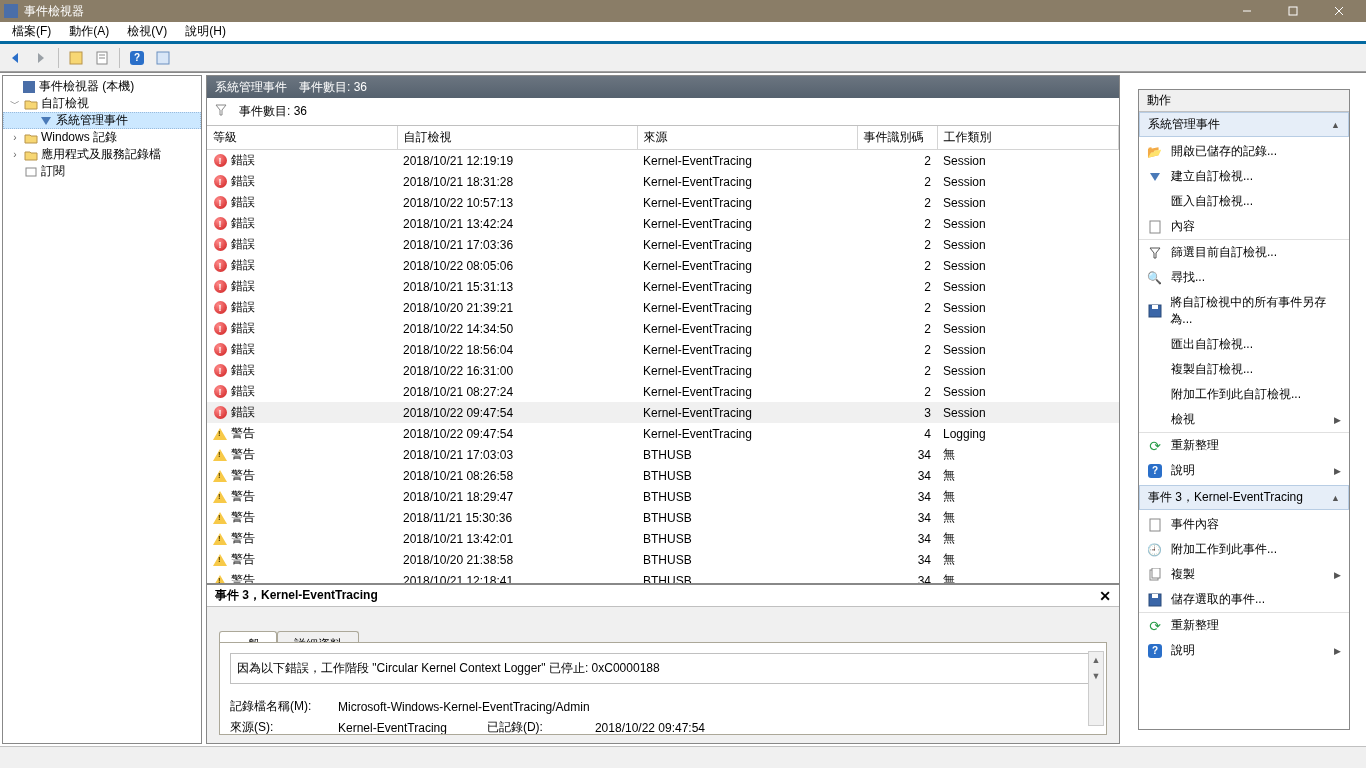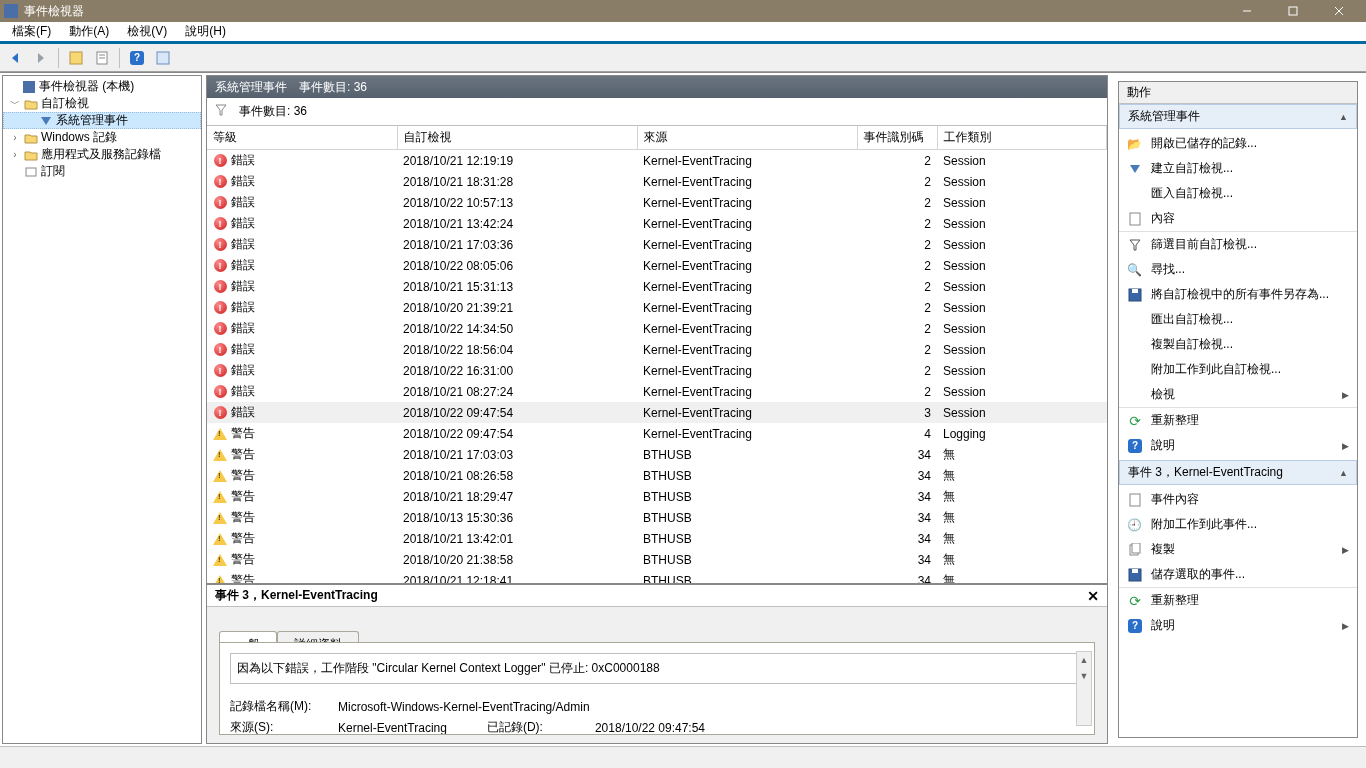--- a/index.html
+++ b/index.html
@@ -19,21 +19,21 @@
 
 .toolbar { height:28px; background:#f0f0f0; border-bottom:1px solid #a0a0a0; display:flex; align-items:center; padding:0 4px; gap:4px;}
 .tbtn { width:22px; height:22px; display:flex; align-items:center; justify-content:center; border:1px solid transparent; }
 .tdiv{width:1px;height:20px;background:#c0c0c0;margin:0 2px;}
 
 
 .main { flex:1; display:flex; min-height:0; border-top:1px solid #888;}
 .pane-border { border:1px solid #888; background:#fff; display:flex; flex-direction:column; }
 .tree { width:200px; margin:2px; padding:2px 0; overflow:auto;}
 .center { flex:1; margin:2px; min-width:0;}
-.actions { width:240px; margin:8px;}
+.actions { width:212px; margin:16px;}
 
 
 .tnode { display:flex; align-items:center; height:17px; white-space:nowrap; }
 .tw { width:16px; text-align:center; color:#666; font-size:10px;}
 .ticon{ width:16px; height:14px; margin-right:2px; display:inline-flex; align-items:center; justify-content:center;}
 .tnode.sel { background:#cce8ff; border:1px dotted #99bbdd; }
 .folder{fill:#f7d774;stroke:#b8944a;}
 .funnel-ico{border-left:5px solid transparent;border-right:5px solid transparent;border-top:8px solid #4a7ab8;width:0;height:0;}
 
 
@@ -379,21 +379,21 @@
                 </span><span>警告</span></td>
               <td>2018/10/21 18:29:47</td>
               <td>BTHUSB</td>
               <td class="col-id">34</td>
               <td>無</td>
             </tr>
             <tr class="row">
               <td><span class="lvl-ico">
                   <span class="warn-tri"></span>
                 </span><span>警告</span></td>
-              <td>2018/10/13 15:30:36</td>
+              <td>2018/11/21 15:30:36</td>
               <td>BTHUSB</td>
               <td class="col-id">34</td>
               <td>無</td>
             </tr>
             <tr class="row">
               <td><span class="lvl-ico">
                   <span class="warn-tri"></span>
                 </span><span>警告</span></td>
               <td>2018/10/21 13:42:01</td>
               <td>BTHUSB</td>

